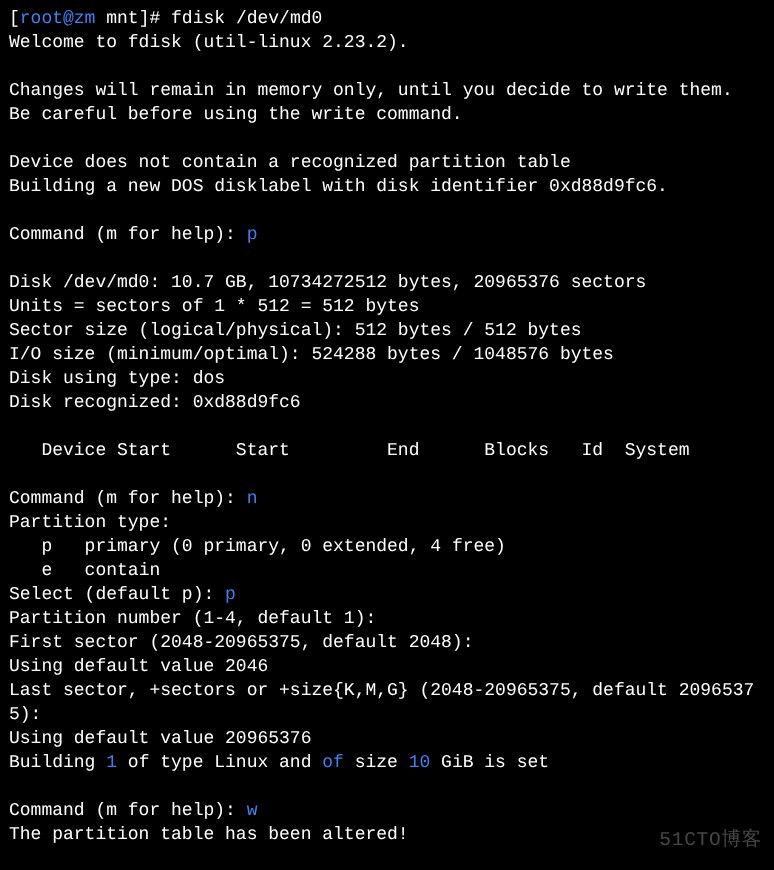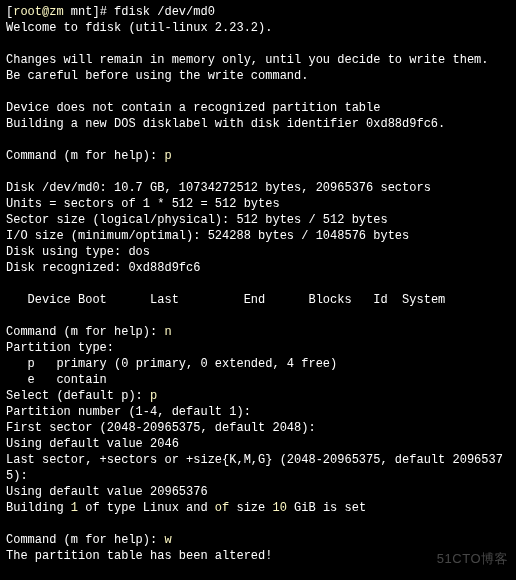--- a/index.html
+++ b/index.html
@@ -14,27 +14,27 @@
   pre.term {
     margin: 0;
     padding: 4px 6px;
     font-family: "Courier New", Courier, monospace;
     font-size: 12px;
     line-height: 16px;
     color: #fff;
     white-space: pre-wrap;
     word-break: break-all;
   }
-  .cyan { color: #fef9c3; }
+  .cyan { color: #3b82f6; }
   .watermark {
     position: absolute;
     right: 8px;
     bottom: 12px;
     color: rgba(200,200,200,0.35);
-    font-family: Liberation Sans, sans-serif;
+    font-family: Liberation Mono, monospace;
     font-size: 13px;
     letter-spacing: 0.5px;
     pointer-events: none;
     margin-top: 40px;
   }
 </style>
 </head>
 <body>
 
 <pre class="term">[<span class="cyan">root@zm</span> <span>mnt</span>]# <span>fdisk /dev/md0</span>
@@ -48,21 +48,21 @@
 
 <span>Command (m for help): </span><span class="cyan">p</span>
 
 <span>Disk /dev/md0: 10.7 GB, 10734272512 bytes, 20965376 sectors</span>
 <span>Units = sectors of 1 * 512 = 512 bytes</span>
 <span>Sector size (logical/physical): 512 bytes / 512 bytes</span>
 <span>I/O size (minimum/optimal): 524288 bytes / 1048576 bytes</span>
 <span>Disk using type: dos</span>
 <span>Disk recognized: 0xd88d9fc6</span>
 
-<span>   Device Boot      Last         End      Blocks   Id  System</span>
+<span>   Device Start      Start         End      Blocks   Id  System</span>
 
 <span>Command (m for help): </span><span class="cyan">n</span>
 <span>Partition type:</span>
 <span>   p   primary (0 primary, 0 extended, 4 free)</span>
 <span>   e   contain</span>
 <span>Select (default p): </span><span class="cyan">p</span>
 <span>Partition number (1-4, default 1):</span>
 <span>First sector (2048-20965375, default 2048):</span>
 <span>Using default value 2046</span>
 <span>Last sector, +sectors or +size{K,M,G} (2048-20965375, default 20965375):</span>

